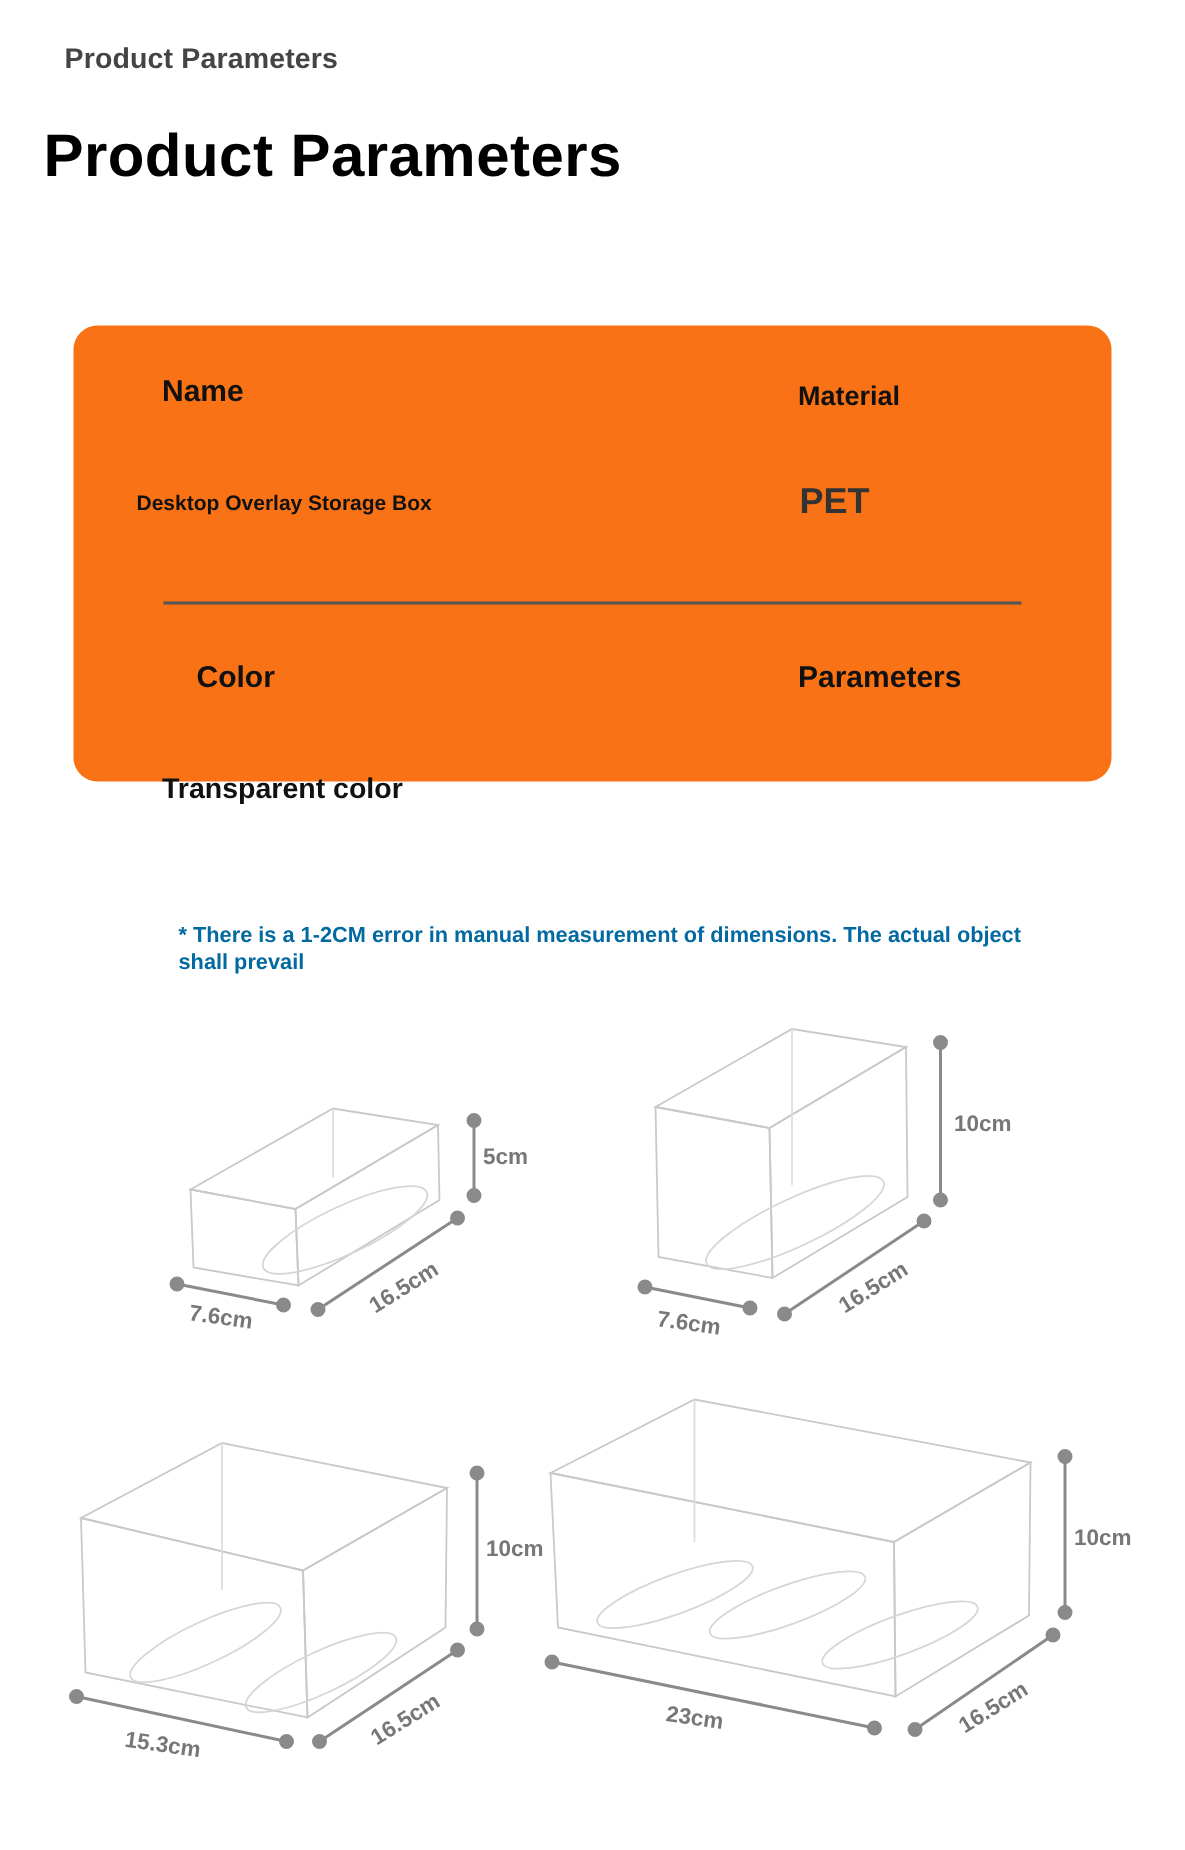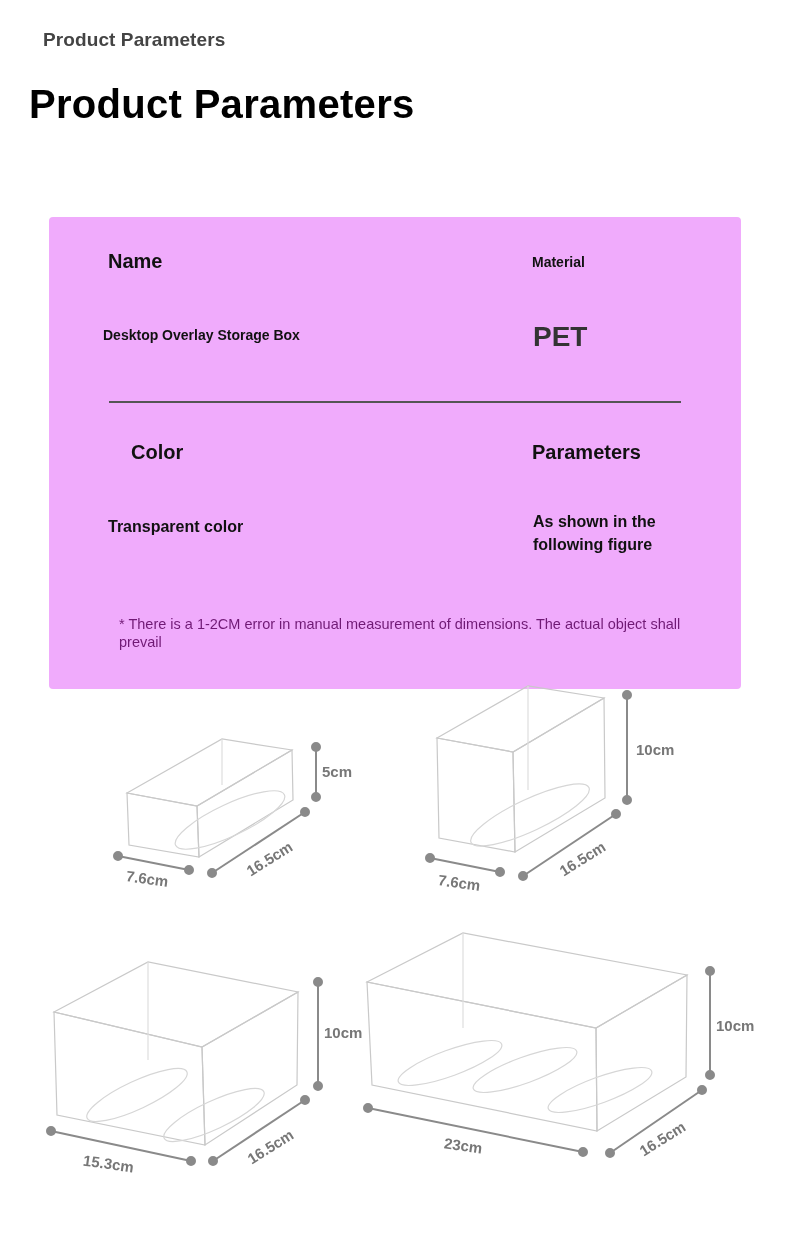--- a/index.html
+++ b/index.html
@@ -2,54 +2,50 @@
 <html><head>
 <meta charset="utf-8">
 <style>
   * { margin: 0; padding: 0; box-sizing: border-box; }
   html, body { width: 790px; height: 1233px; background: #ffffff; overflow: hidden; }
   body { position: relative; font-family: "Liberation Sans", "DejaVu Sans", sans-serif; color: #000; }
 
   .eyebrow { position: absolute; left: 43px; top: 29px; font-size: 19px; font-weight: bold; color: #444; letter-spacing: 0.1px; }
   .headline { position: absolute; left: 29px; top: 82px; font-size: 40px; font-weight: bold; color: #000; letter-spacing: 0.3px; }
 
-  .panel { position: absolute; left: 49px; top: 217px; width: 692px; height: 472px; background: #f0abfc; border-radius: 4px; }
+  .panel { position: absolute; left: 49px; top: 217px; width: 692px; height: 304px; background: #f97316; border-radius: 16px; }
   .cell { position: absolute; font-weight: bold; }
   .lbl-lg { font-size: 20px; color: #111; }
-  .lbl-sm { font-size: 14px; color: #111; }
+  .lbl-sm { font-size: 18px; color: #111; }
   .val-sm { font-size: 14px; color: #111; }
-  .val-pet { font-size: 28px; color: #333; }
-  .val-md { font-size: 16px; color: #111; line-height: 23px; }
+  .val-pet { font-size: 24px; color: #333; }
+  .val-md { font-size: 19px; color: #111; line-height: 23px; }
   .divider { position: absolute; left: 60px; top: 184px; width: 572px; height: 2px; background: #555; }
 
-  .note { position: absolute; left: 119px; top: 615px; width: 580px; font-size: 14.5px; font-weight: normal; color: #701a75; line-height: 18px; }
+  .note { position: absolute; left: 119px; top: 615px; width: 580px; font-size: 14.5px; font-weight: bold; color: #0369a1; line-height: 18px; }
 
   .figure { position: absolute; }
   .dim { position: absolute; font-size: 15px; font-weight: bold; color: #777; white-space: nowrap; }
   svg { position: absolute; left: 0; top: 0; overflow: visible; }
 </style>
 </head>
 <body>
 
 <div class="eyebrow">Product Parameters</div>
 <div class="headline">Product Parameters</div>
 
 <div class="panel">
   <div class="cell lbl-lg" style="left:59px; top:33px;">Name</div>
   <div class="cell lbl-sm" style="left:483px; top:37px;">Material</div>
-  <div class="cell val-sm" style="left:54px; top:110px;">Desktop Overlay Storage Box</div>
+  <div class="cell val-sm" style="left:42px; top:110px;">Desktop Overlay Storage Box</div>
   <div class="cell val-pet" style="left:484px; top:104px;">PET</div>
   <div class="divider"></div>
   <div class="cell lbl-lg" style="left:58px; top:224px;margin-left:24px;">Color</div>
   <div class="cell lbl-lg" style="left:483px; top:224px;">Parameters</div>
   <div class="cell val-md" style="left:59px; top:298px;">Transparent color</div>
-  <div class="cell val-md" style="left:484px; top:293px;">
-    <div>As shown in the</div>
-    <div>following figure</div>
-  </div>
 </div>
 
 <div class="note">* There is a 1-2CM error in manual measurement of dimensions. The actual object shall prevail</div>
 
 <div class="figure" style="left:0; top:0; width:790px; height:1233px; pointer-events:none;">
   <svg width="790" height="1233">
     <g fill="none" stroke="#c9c9c9" stroke-width="1.2">
 
       <polygon points="127,793 222,739 292,750 197,806"></polygon>
       <polygon points="127,793 197,806 199,857 129,845"></polygon>

